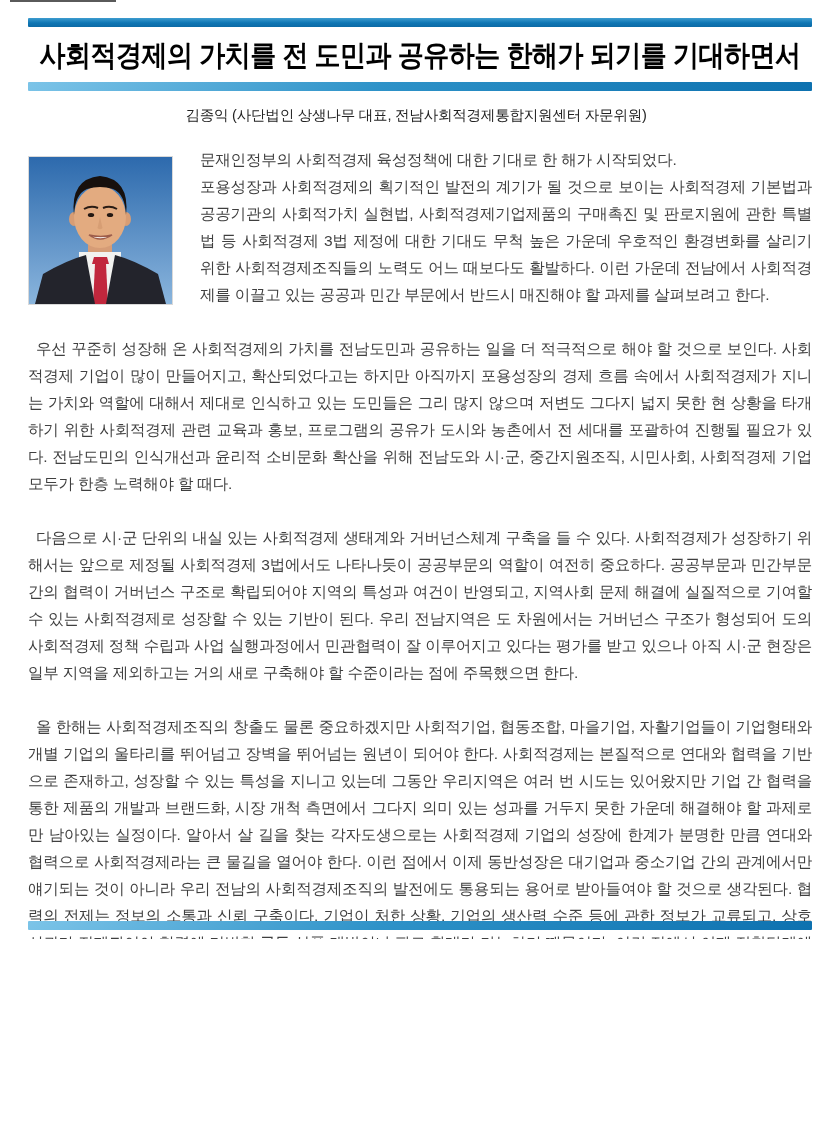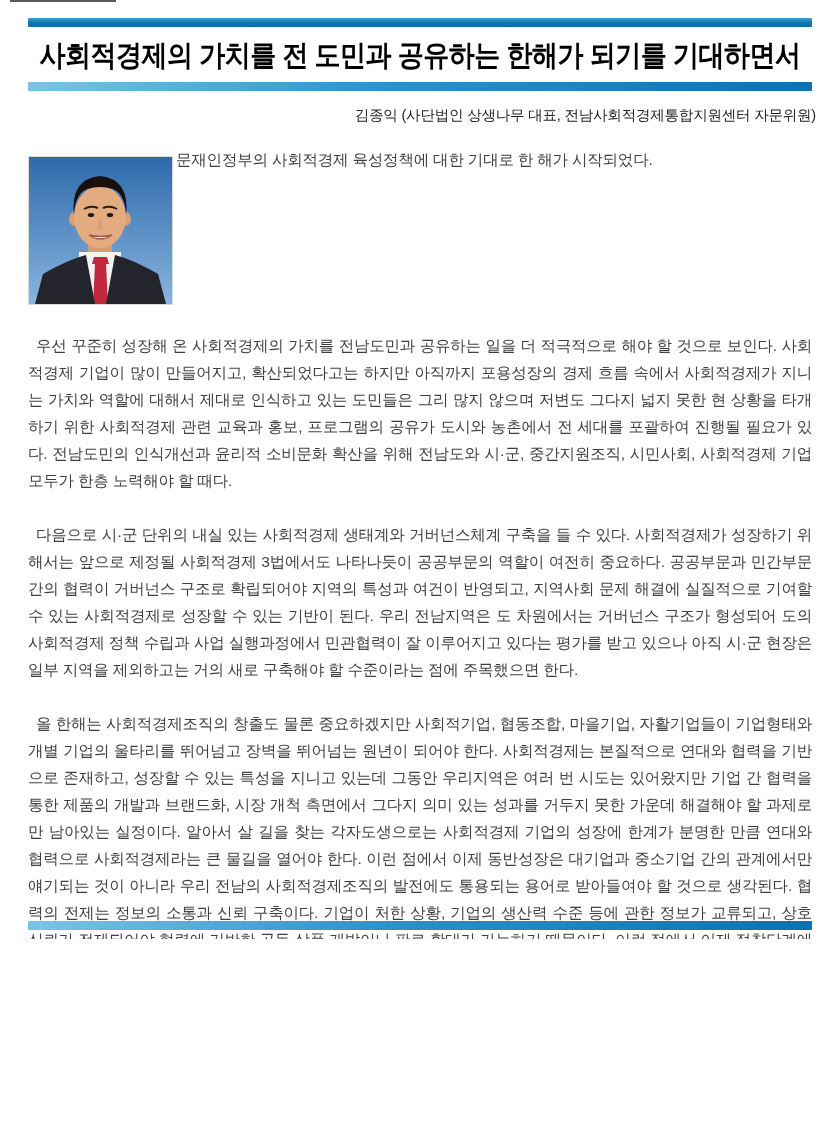--- a/index.html
+++ b/index.html
@@ -36,42 +36,42 @@
     line-height:42px;
     font-weight:bold;
     color:#000000;
     text-align:center;
     letter-spacing:-0.5px;
     white-space:nowrap;
     transform:scaleY(1.12);
     transform-origin:center;
   }
   .byline{
-    margin:14px 24px 0 28px;
-    text-align:right;
+    margin:14px 36px 0 28px;
+    text-align:center;
     font-size:14.5px;
     line-height:21px;
     color:#222222;
     letter-spacing:-0.2px;
   }
   .content{
     margin:20px 28px 0 28px;
     color:#3f3f3f;
   }
   .content p{
     margin:0;
     font-size:15.5px;
     line-height:27px;
     text-align:justify;
     letter-spacing:-0.2px;
   }
   .first-block{
     display:flex;
     align-items:flex-start;
-    gap:3px;
+    gap:27px;
   }
   .photo{
     flex:0 0 auto;
     width:143px;height:147px;
     margin-top:10px;
     border:1px solid #d9d9d9;
     box-sizing:content-box;
     line-height:0;
   }
   .photo svg{width:100%;height:100%;}
@@ -134,20 +134,21 @@
 
           <path d="M65 100 h13 l2 7 h-17 Z" fill="#c1273d"></path>
           <path d="M66 107 h11 l2 40 h-15 Z" fill="#c1273d"></path>
 
           <path d="M6 147 L14 117 Q38 103 57 98 L66 147 Z" fill="#23242c"></path>
           <path d="M137 147 L129 117 Q105 103 86 98 L77 147 Z" fill="#23242c"></path>
         </svg>
       </div>
       <div class="p1">
         <p>문재인정부의 사회적경제 육성정책에 대한 기대로 한 해가 시작되었다.</p>
+        <p>포용성장과 사회적경제의 획기적인 발전의 계기가 될 것으로 보이는 사회적경제 기본법과 공공기관의 사회적가치 실현법, 사회적경제기업제품의 구매촉진 및 판로지원에 관한 특별법 등 사회적경제 3법 제정에 대한 기대도 무척 높은 가운데 우호적인 환경변화를 살리기 위한 사회적경제조직들의 노력도 어느 때보다도 활발하다. 이런 가운데 전남에서 사회적경제를 이끌고 있는 공공과 민간 부문에서 반드시 매진해야 할 과제를 살펴보려고 한다.</p>
       </div>
     </div>
 
     <p class="indent gap">우선 꾸준히 성장해 온 사회적경제의 가치를 전남도민과 공유하는 일을 더 적극적으로 해야 할 것으로 보인다. 사회적경제 기업이 많이 만들어지고, 확산되었다고는 하지만 아직까지 포용성장의 경제 흐름 속에서 사회적경제가 지니는 가치와 역할에 대해서 제대로 인식하고 있는 도민들은 그리 많지 않으며 저변도 그다지 넓지 못한 현 상황을 타개하기 위한 사회적경제 관련 교육과 홍보, 프로그램의 공유가 도시와 농촌에서 전 세대를 포괄하여 진행될 필요가 있다. 전남도민의 인식개선과 윤리적 소비문화 확산을 위해 전남도와 시·군, 중간지원조직, 시민사회, 사회적경제 기업 모두가 한층 노력해야 할 때다.</p>
 
     <p class="indent gap">다음으로 시·군 단위의 내실 있는 사회적경제 생태계와 거버넌스체계 구축을 들 수 있다. 사회적경제가 성장하기 위해서는 앞으로 제정될 사회적경제 3법에서도 나타나듯이 공공부문의 역할이 여전히 중요하다. 공공부문과 민간부문 간의 협력이 거버넌스 구조로 확립되어야 지역의 특성과 여건이 반영되고, 지역사회 문제 해결에 실질적으로 기여할 수 있는 사회적경제로 성장할 수 있는 기반이 된다. 우리 전남지역은 도 차원에서는 거버넌스 구조가 형성되어 도의 사회적경제 정책 수립과 사업 실행과정에서 민관협력이 잘 이루어지고 있다는 평가를 받고 있으나 아직 시·군 현장은 일부 지역을 제외하고는 거의 새로 구축해야 할 수준이라는 점에 주목했으면 한다.</p>
 
     <p class="indent gap"><span>올 한해는 사회적경제조직의 창출도 물론 중요하겠지만 사회적기업, 협동조합, 마을기업, 자활기업들이 기업형태와 개별 기업의 울타리를 뛰어넘고 장벽을 뛰어넘는 원년이 되어야 한다. 사회적경제는 본질적으로 연대와 협력을 기반으로 존재하고, 성장할 수 있는 특성을 지니고 있는데 그동안 우리지역은 여러 번 시도는 있어왔지만 기업 간 협력을 통한 제품의 개발과 브랜드화, 시장 개척 측면에서 그다지 의미 있는 성과를 거두지 못한 가운데 해결해야 할 과제로만 남아있는 실정이다. 알아서 살 길을 찾는 각자도생으로는 사회적경제 기업의 성장에 한계가 분명한 만큼 연대와 협력으로 사회적경제라는 큰 물길을 열어야 한다. 이런 점에서 이제 동반성장은 대기업과 중소기업 간의 관계에서만 얘기되는 것이 아니라 우리 전남의 사회적경제조직의 발전에도 통용되는 용어로 받아들여야 할 것으로 생각된다. 협력의 전제는 정보의 소통과 신뢰 구축이다. 기업이 처한 상황, 기업의 생산력 수준 등에 관한 정보가 교류되고, 상호 신뢰가 전제되어야 협력에 기반한 공동 상품 개발이나 판로 확대가 가능하기 때문이다. 이런 점에서 이제 정착단계에 접어들고 있는 전남사회적경제통합지원센터라는 중간지원조직의 기능이 무척 중요하다. 소통과 신뢰 형성을 위한 중개와 허브 역할에 대한 논의가 더 활발해져야 할 것이다.</span><span class="date">-2018.01.31</span></p>
 
   </div>

